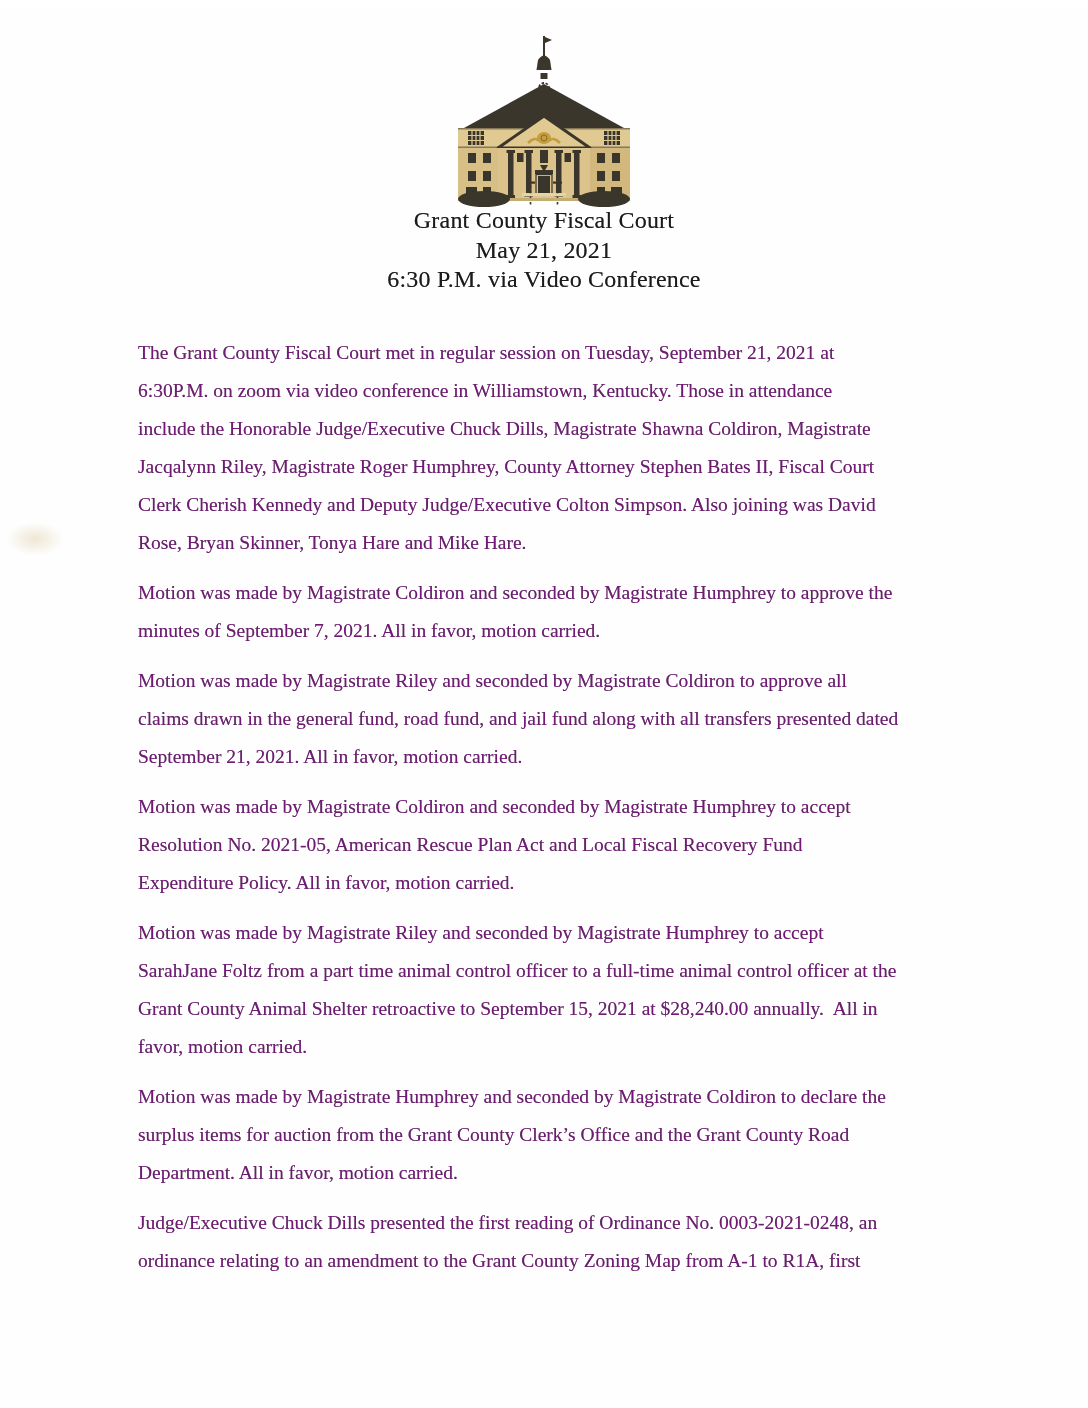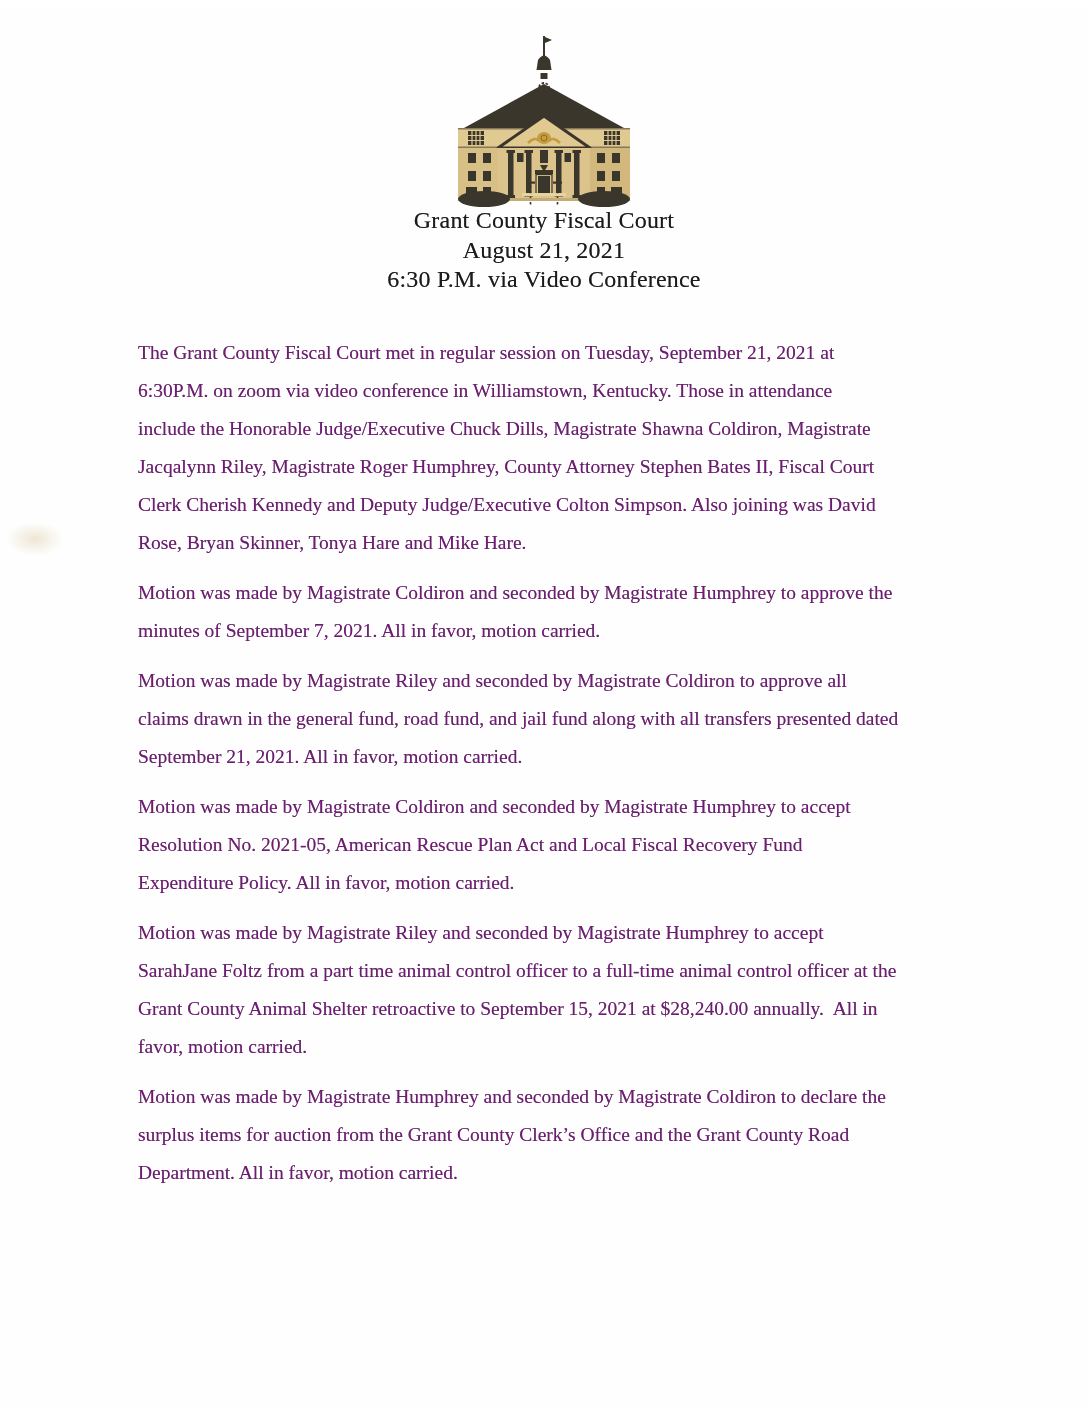--- a/index.html
+++ b/index.html
@@ -147,21 +147,21 @@
         </g>
         <rect x="2" y="164" width="172" height="3" fill="#c4ad74"></rect>
         <ellipse cx="28" cy="165" rx="26" ry="8" fill="#3a362c"></ellipse>
         <ellipse cx="148" cy="165" rx="26" ry="8" fill="#3a362c"></ellipse>
       </g>
     </svg>
   </div>
 
   <div class="titles">
     <div>Grant County Fiscal Court</div>
-    <div>August 21, 2021</div>
+    <div>May 21, 2021</div>
     <div>6:30 P.M. via Video Conference</div>
   </div>
 
   <div class="body-text">
     <p>The Grant County Fiscal Court met in regular session on Tuesday, September 21, 2021 at
 6:30P.M. on zoom via video conference in Williamstown, Kentucky. Those in attendance
 include the Honorable Judge/Executive Chuck Dills, Magistrate Shawna Coldiron, Magistrate
 Jacqalynn Riley, Magistrate Roger Humphrey, County Attorney Stephen Bates II, Fiscal Court
 Clerk Cherish Kennedy and Deputy Judge/Executive Colton Simpson. Also joining was David
 Rose, Bryan Skinner, Tonya Hare and Mike Hare.</p>
@@ -173,17 +173,19 @@
     <p>Motion was made by Magistrate Coldiron and seconded by Magistrate Humphrey to accept
 Resolution No. 2021-05, American Rescue Plan Act and Local Fiscal Recovery Fund
 Expenditure Policy. All in favor, motion carried.</p>
     <p>Motion was made by Magistrate Riley and seconded by Magistrate Humphrey to accept
 SarahJane Foltz from a part time animal control officer to a full-time animal control officer at the
 Grant County Animal Shelter retroactive to September 15, 2021 at $28,240.00 annually.  All in
 favor, motion carried.</p>
     <p>Motion was made by Magistrate Humphrey and seconded by Magistrate Coldiron to declare the
 surplus items for auction from the Grant County Clerk’s Office and the Grant County Road
 Department. All in favor, motion carried.</p>
+    <p>Judge/Executive Chuck Dills presented the first reading of Ordinance No. 0003-2021-0248, an
+ordinance relating to an amendment to the Grant County Zoning Map from A-1 to R1A, first</p>
   </div>
 
   <div class="smudge"></div>
 
 </div>
 
 </body></html>

